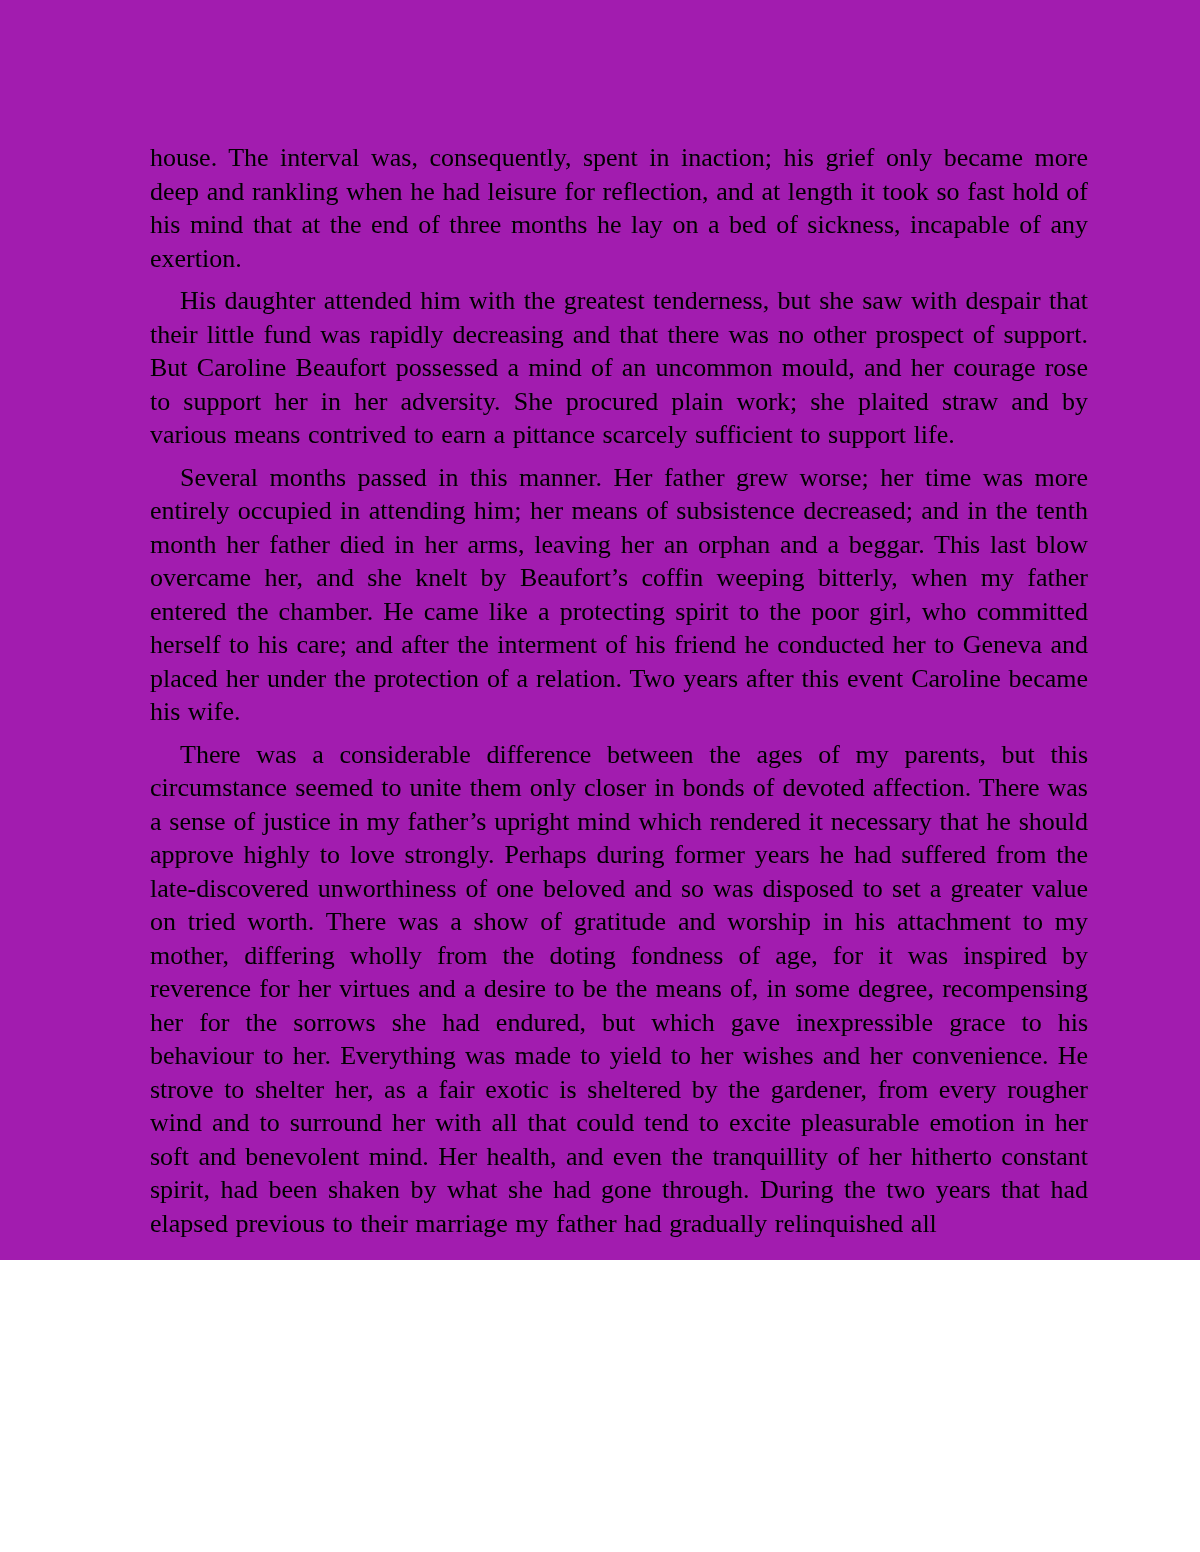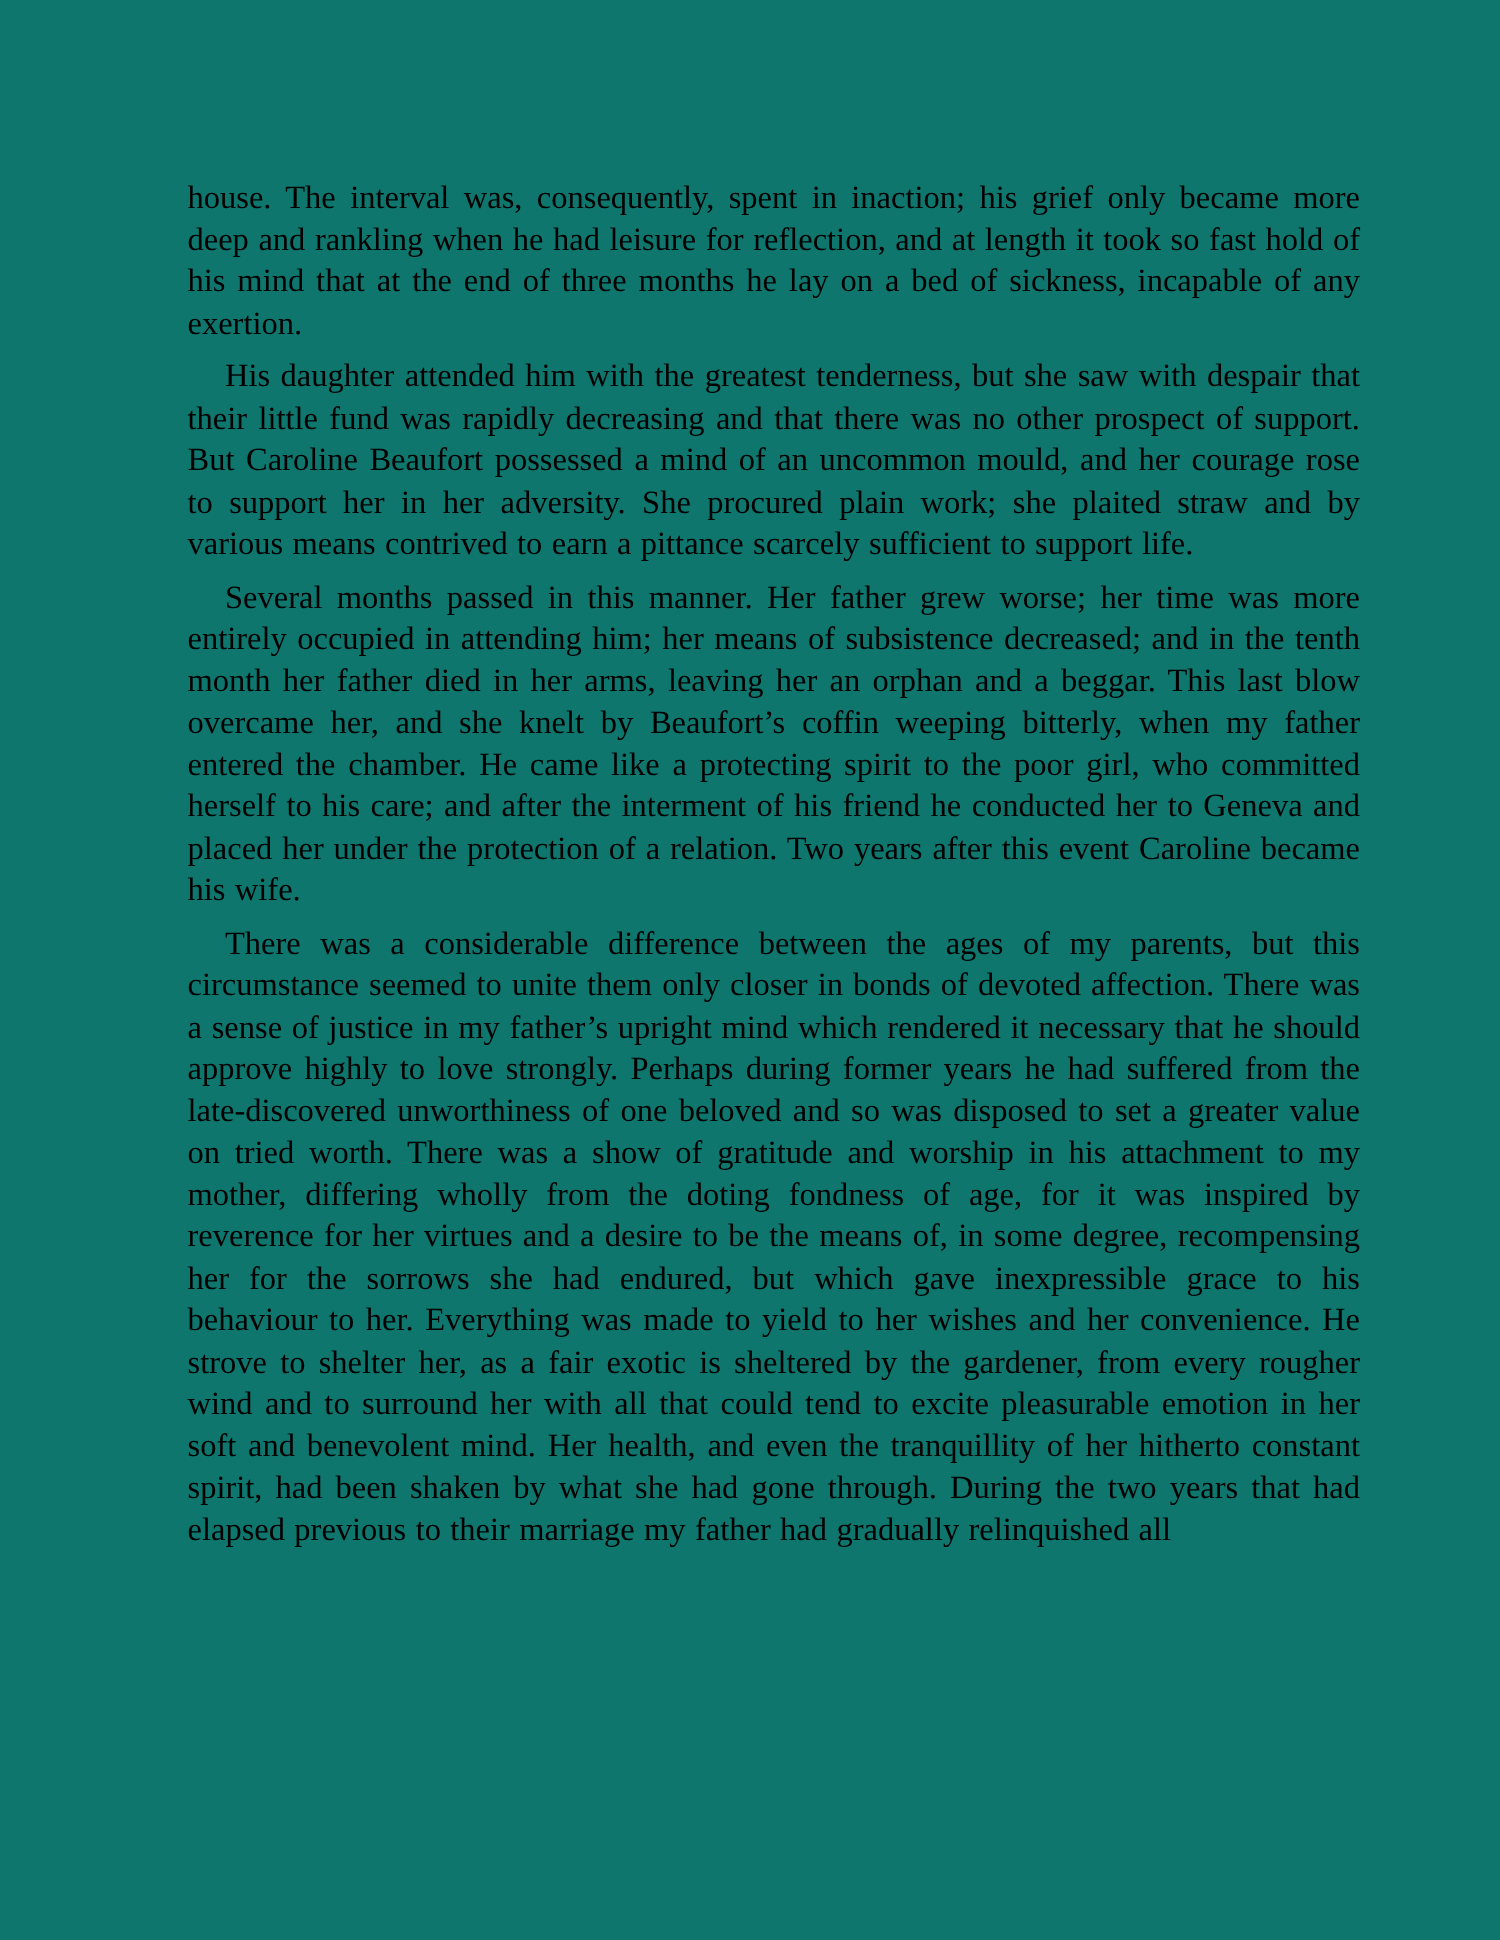--- a/index.html
+++ b/index.html
@@ -8,22 +8,22 @@
     background: #ffffff;
   }
   body {
     width: 1200px;
     height: 1552px;
     overflow: hidden;
   }
   .page {
     box-sizing: border-box;
     width: 1200px;
-    height: 1552px;
-    background: #0f766e;
+    height: 1260px;
+    background: #a21caf;
     padding: 141px 112px 0 150px;
   }
   .para {
     font-family: "Liberation Serif", "DejaVu Serif", serif;
     font-size: 26px;
     line-height: 33.5px;
     color: #000000;
     text-align: justify;
     margin: 0 0 9px 0;
     text-indent: 30px;

